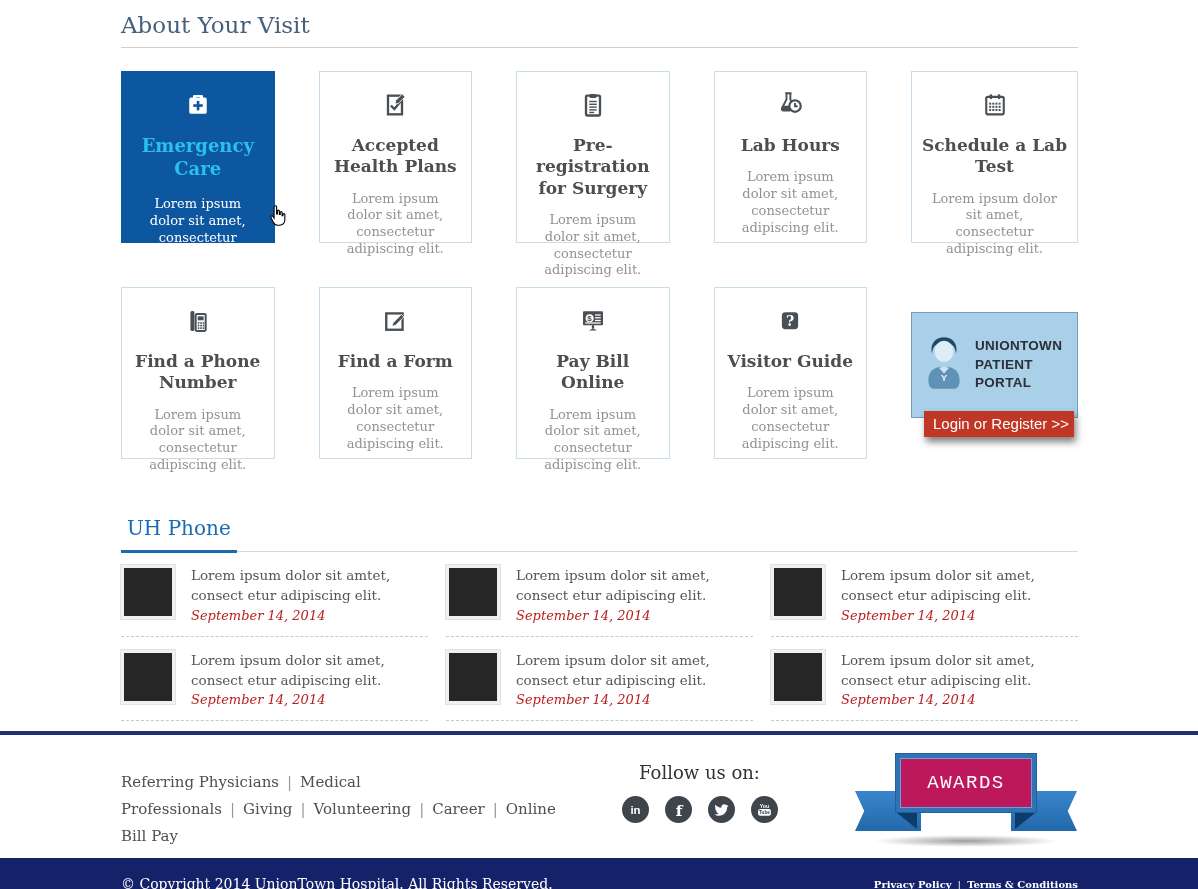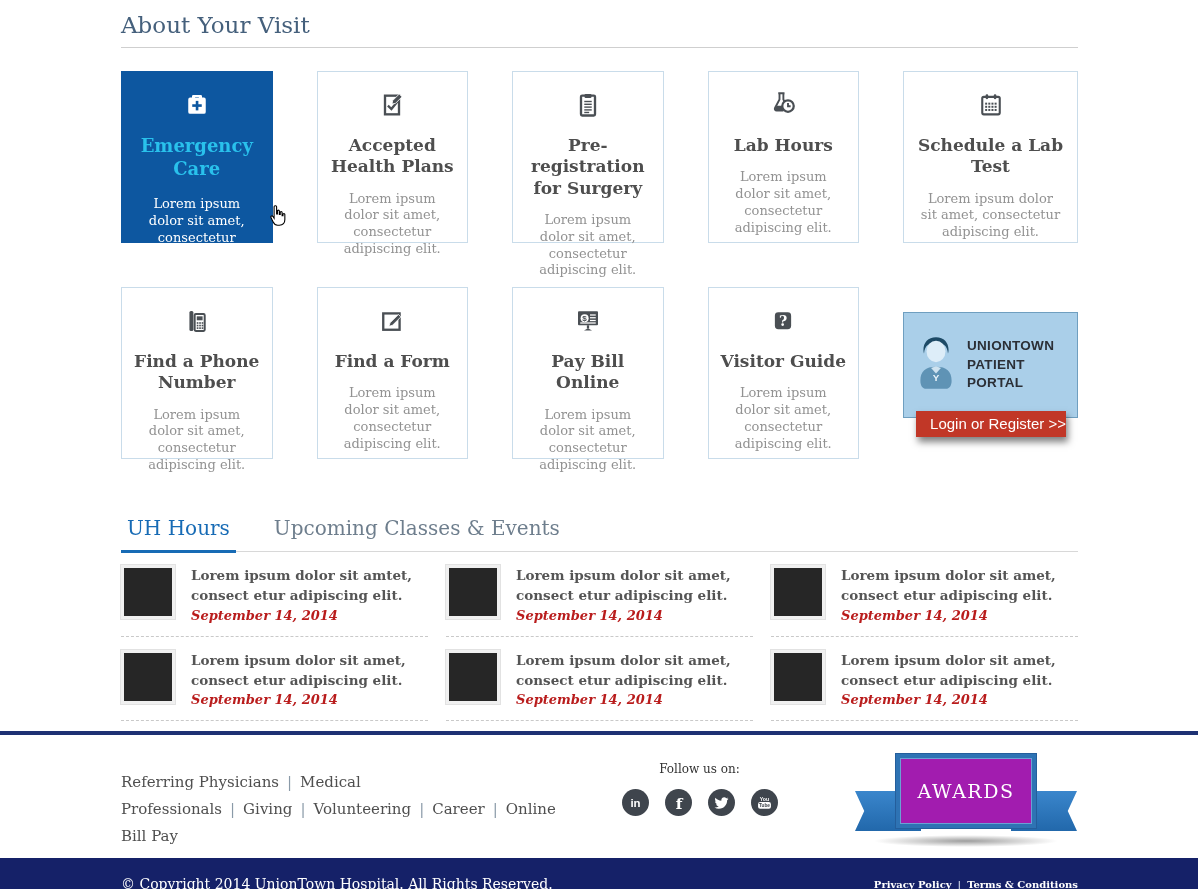--- a/index.html
+++ b/index.html
@@ -23,62 +23,62 @@
   .card.active { background:#0d57a0; border-color:#0d57a0; }
   .card.active .card-title { color:#29c1ec; font-size:18px; margin-top:12px; }
   .card.active .card-desc { color:#fff; margin-top:16px; }
 
   
   .portal-cell { position:relative; padding-top:25px; }
   .portal-box { background:#aacfe9; border:1px solid #6f9fc0; height:106px;
                 display:flex; align-items:center; gap:9px; padding:0 6px 0 10px; cursor:pointer; }
   .portal-text { font-family:"Liberation Sans", sans-serif; font-weight:bold;
                  font-size:13.5px; color:#2b2f36; line-height:1.4; letter-spacing:.3px; }
-  .portal-btn { position:relative; margin:-7px 12px 0 13px; width:150px; background:#c13727;
+  .portal-btn { position:relative; margin:-7px 4px 0 13px; width:150px; background:#c13727;
                 color:#fff; font-family:"Liberation Sans", sans-serif; font-size:15px;
-                padding:4px 0 5px 9px; box-shadow:2px 5px 7px rgba(0,0,0,.5); cursor:pointer;text-align:right; }
+                padding:4px 0 5px 9px; box-shadow:2px 5px 7px rgba(0,0,0,.5); cursor:pointer; }
 
   
   .tabs { margin-top:57px; border-bottom:1px solid #d8d8d8; display:flex; gap:32px; }
   .tab { font-size:20px; color:#6e7e8d; padding:0 6px 10px; cursor:pointer; }
   .tab.active { color:#176bb5; border-bottom:3px solid #176bb5; margin-bottom:-2px; }
 
   
   .news-grid { display:grid; grid-template-columns:repeat(3,1fr); column-gap:18px; }
-  .news-item { display:flex; gap:16px; padding:13px 0 13px; border-bottom:1px dashed #c9c9c9; cursor:pointer;font-weight:bold; }
+  .news-item { display:flex; gap:16px; padding:13px 0 13px; border-bottom:1px dashed #c9c9c9; cursor:pointer; }
   .news-thumb { width:54px; height:54px; background:#262626; border:3px solid #f0f0f0;
                 outline:1px solid #e2e2e2; flex:none; }
   .news-text { font-size:13.5px; color:#555; line-height:1.5; max-width:238px; }
   .news-date { font-size:13px; font-style:italic; color:#b91c1c; margin-top:2px; }
 
   
   .main-sep { height:4px; background:#1e3173; margin-top:10px; width:100%; }
   .footer { position:relative; height:123px; background:#fff; }
   .footer-links { position:absolute; left:121px; top:34px; width:432px;
                   font-size:15px; color:#4f4f4f; line-height:1.8; }
   .footer-link { cursor:pointer; }
   .link-sep { color:#8a9aa8; padding:0 8px; }
   .follow { position:absolute; left:612px; top:27px; width:175px; text-align:center; }
-  .follow-label { font-size:12px; color:#333; }
+  .follow-label { font-size:18px; color:#333; }
   .social-row { margin-top:13px; display:flex; gap:16px; justify-content:center; }
   .social { width:27px; height:27px; cursor:pointer; }
 
   
   .awards { position:absolute; left:855px; top:16px; width:222px; height:96px; cursor:pointer; }
   .wing { position:absolute; top:40px; width:66px; height:40px;
           background:linear-gradient(#3a86cc,#2268ab); }
   .wing-left { left:0; clip-path:polygon(0 0,100% 0,100% 100%,0 100%,14% 50%); }
   .wing-right { right:0; clip-path:polygon(0 0,100% 0,86% 50%,100% 100%,0 100%); }
   .fold { position:absolute; top:62px; width:0; height:0; }
   .fold-left { left:42px; border-top:16px solid #0d3c68; border-left:20px solid transparent; }
   .fold-right { right:42px; border-top:16px solid #0d3c68; border-right:20px solid transparent; }
-  .awards-center { position:absolute; left:40px; top:2px; width:142px; height:76px;
-                   background:#a21caf; border:1px solid #245e9c;
+  .awards-center { position:absolute; left:40px; top:2px; width:142px; height:60px;
+                   background:#be185d; border:1px solid #245e9c;
                    box-shadow:inset 0 0 0 4px #2e73b4, inset 0 0 0 5px #6ba1d4;
-                   display:flex; align-items:center; justify-content:center; }
+                   display:flex; align-items:center; justify-content:center;font-family:Liberation Mono, monospace; }
   .awards-label { color:#fff; font-size:19px; letter-spacing:1.5px; }
   .awards-shadow { position:absolute; left:18px; right:18px; top:84px; height:12px;
                    background:radial-gradient(ellipse at center, rgba(0,0,0,.38), transparent 70%); }
 
   
   .bottombar { height:52px; background:#152168; color:#fff; display:flex; align-items:center;
                justify-content:space-between; padding:0 120px 0 121px; font-size:14px; }
   .legal { font-size:10px;font-weight:bold; }
   .legal-link { cursor:pointer; }
   .legal-sep { padding:0 6px; color:#cdd4e6; }
@@ -257,22 +257,21 @@
             <div>UNIONTOWN</div>
             <div>PATIENT</div>
             <div>PORTAL</div>
           </div>
         </div>
         <div class="portal-btn">Login or Register &gt;&gt;</div>
       </div>
     </div>
 
     <div class="tabs">
-      <div class="tab active">UH Hours</div>
-      <div class="tab">Upcoming Classes &amp; Events</div>
+      <div class="tab active">UH Phone</div>
     </div>
 
     <div class="news-grid">
       <div class="news-item">
         <div class="news-thumb"></div>
         <div>
           <div class="news-text">Lorem ipsum dolor sit amtet, consect etur adipiscing elit.</div>
           <div class="news-date">September 14, 2014</div>
         </div>
       </div>

